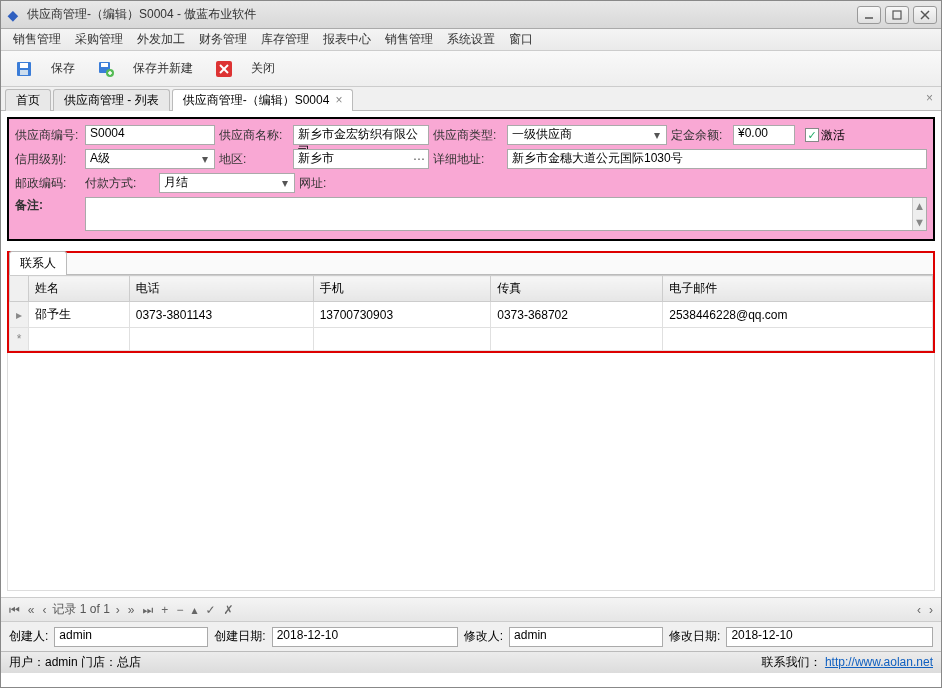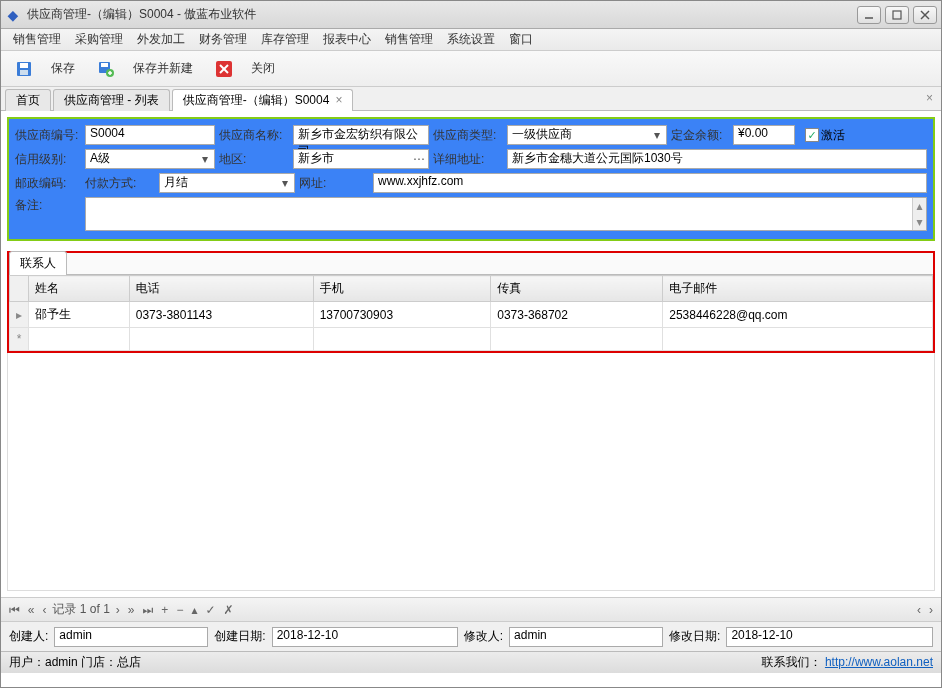--- a/index.html
+++ b/index.html
@@ -14,29 +14,29 @@
 .menubar span { color: #333; cursor: pointer; padding: 2px 4px;}
 .toolbar { height: 36px; background: linear-gradient(#f9f9f9,#eee); display: flex; align-items: center; padding: 0 10px; gap: 14px; border-bottom: 1px solid #ccc;}
 .tbtn { display: flex; align-items: center; gap: 18px; cursor: pointer; color:#333; padding:4px;}
 .tbtn .ticon { width:18px;height:18px;display:flex;align-items:center;justify-content:center;}
 .tabs { height: 24px; background:#f0f0f0; display:flex; align-items:flex-end; padding:0 4px; border-bottom:1px solid #bbb; position:relative;}
 .tab { padding:2px 10px; border:1px solid #bbb; border-bottom:none; background:#e8e8e8; margin-right:2px; cursor:pointer; position:relative; top:1px; border-top-left-radius:3px;border-top-right-radius:3px;text-align:right;}
 .tab.active { background:#fff; }
 .tab .close { margin-left:6px; color:#888; cursor:pointer;}
 .tabs .close-all { position:absolute; right:8px; top:4px; color:#888; cursor:pointer;}
 .content { padding:6px; }
-.form-box { border:2px solid #84cc16; padding:6px 6px 4px 6px; background:#3b82f6; }
+.form-box { border:2px solid #000000; padding:6px 6px 4px 6px; background:#f9a8d4; }
 .form-row { display:flex; align-items:center; margin-bottom:4px; gap:4px;}
 .lbl { width:66px; text-align:left; color:#333; }
 .inp { height:20px; border:1px solid #aaa; background:#fff; padding:0 4px; }
 .inp.drop { position:relative; }
 .drop-arrow { position:absolute; right:2px; top:2px; width:14px;height:14px; color:#555; cursor:pointer; display:flex;align-items:center;justify-content:center;}
 .chk { width:14px;height:14px; border:1px solid #888; background:#fff; display:inline-flex;align-items:center;justify-content:center; margin-right:2px;}
 .chk.checked::after{content:"✓"; font-size:11px; color:#2a6;}
-.remark { display:flex; align-items:flex-start; }
+.remark { display:flex; align-items:flex-start;font-weight:bold; }
 .remark .inp { flex:1; height:34px; position:relative;}
 .remark .scroll-btn { position:absolute; right:0; width:14px; height:16px; background:#eee; border-left:1px solid #ccc; display:flex;align-items:center;justify-content:center;color:#888;}
 .subtab-wrap { margin-top:10px; border:2px solid #d00; }
 .subtab-hdr { height:22px; display:flex; align-items:flex-end; border-bottom:1px solid #bbb; background:#fafafa;}
 .subtab { padding:3px 10px; border:1px solid #bbb; border-bottom:none; background:#fff; position:relative; top:1px;border-top-left-radius:3px;border-top-right-radius:3px;}
 .grid { width:100%; border-collapse:collapse; }
 .grid th { background:linear-gradient(#f6f6f6,#e6e6e6); border:1px solid #ccc; padding:4px 6px; text-align:left; font-weight:normal;}
 .grid td { border:1px solid #e0e0e0; padding:4px 6px; background:#fff;}
 .grid .rowhdr { width:14px; background:#f0f0f0; text-align:center; color:#888;}
 .grid .newrow td { color:#888; }
@@ -151,21 +151,20 @@
       <span class="lbl" style="width:70px">地区:</span>
       <div class="inp drop" style="width:136px"><span>新乡市</span><span class="drop-arrow">⋯</span></div>
       <span class="lbl" style="width:70px">详细地址:</span>
       <div class="inp" style="flex:1"><span>新乡市金穗大道公元国际1030号</span></div>
     </div>
     <div class="form-row">
       <span class="lbl">邮政编码:</span>
       <span class="lbl" style="width:70px">付款方式:</span>
       <div class="inp drop" style="width:136px"><span>月结</span><span class="drop-arrow">▾</span></div>
       <span class="lbl" style="width:70px">网址:</span>
-      <div class="inp" style="flex:1"><span>www.xxjhfz.com</span></div>
     </div>
     <div class="form-row remark">
       <span class="lbl">备注:</span>
       <div class="inp">
         <span></span>
         <span class="scroll-btn" style="top:0">▴</span>
         <span class="scroll-btn" style="bottom:0">▾</span>
       </div>
     </div>
   </div>

